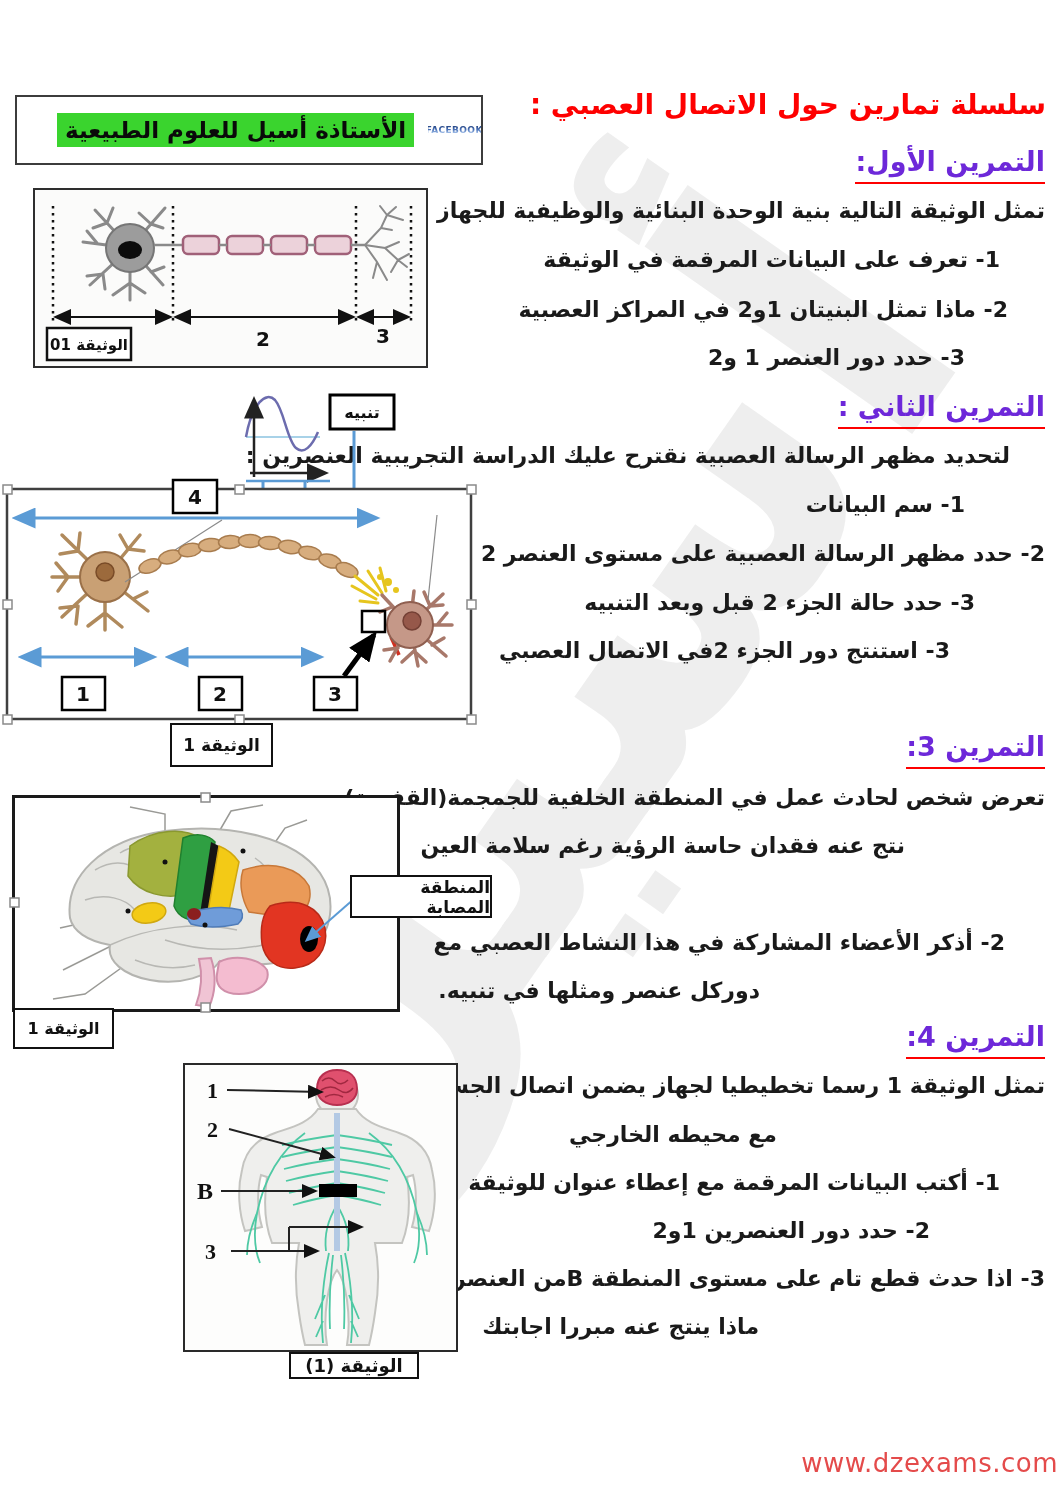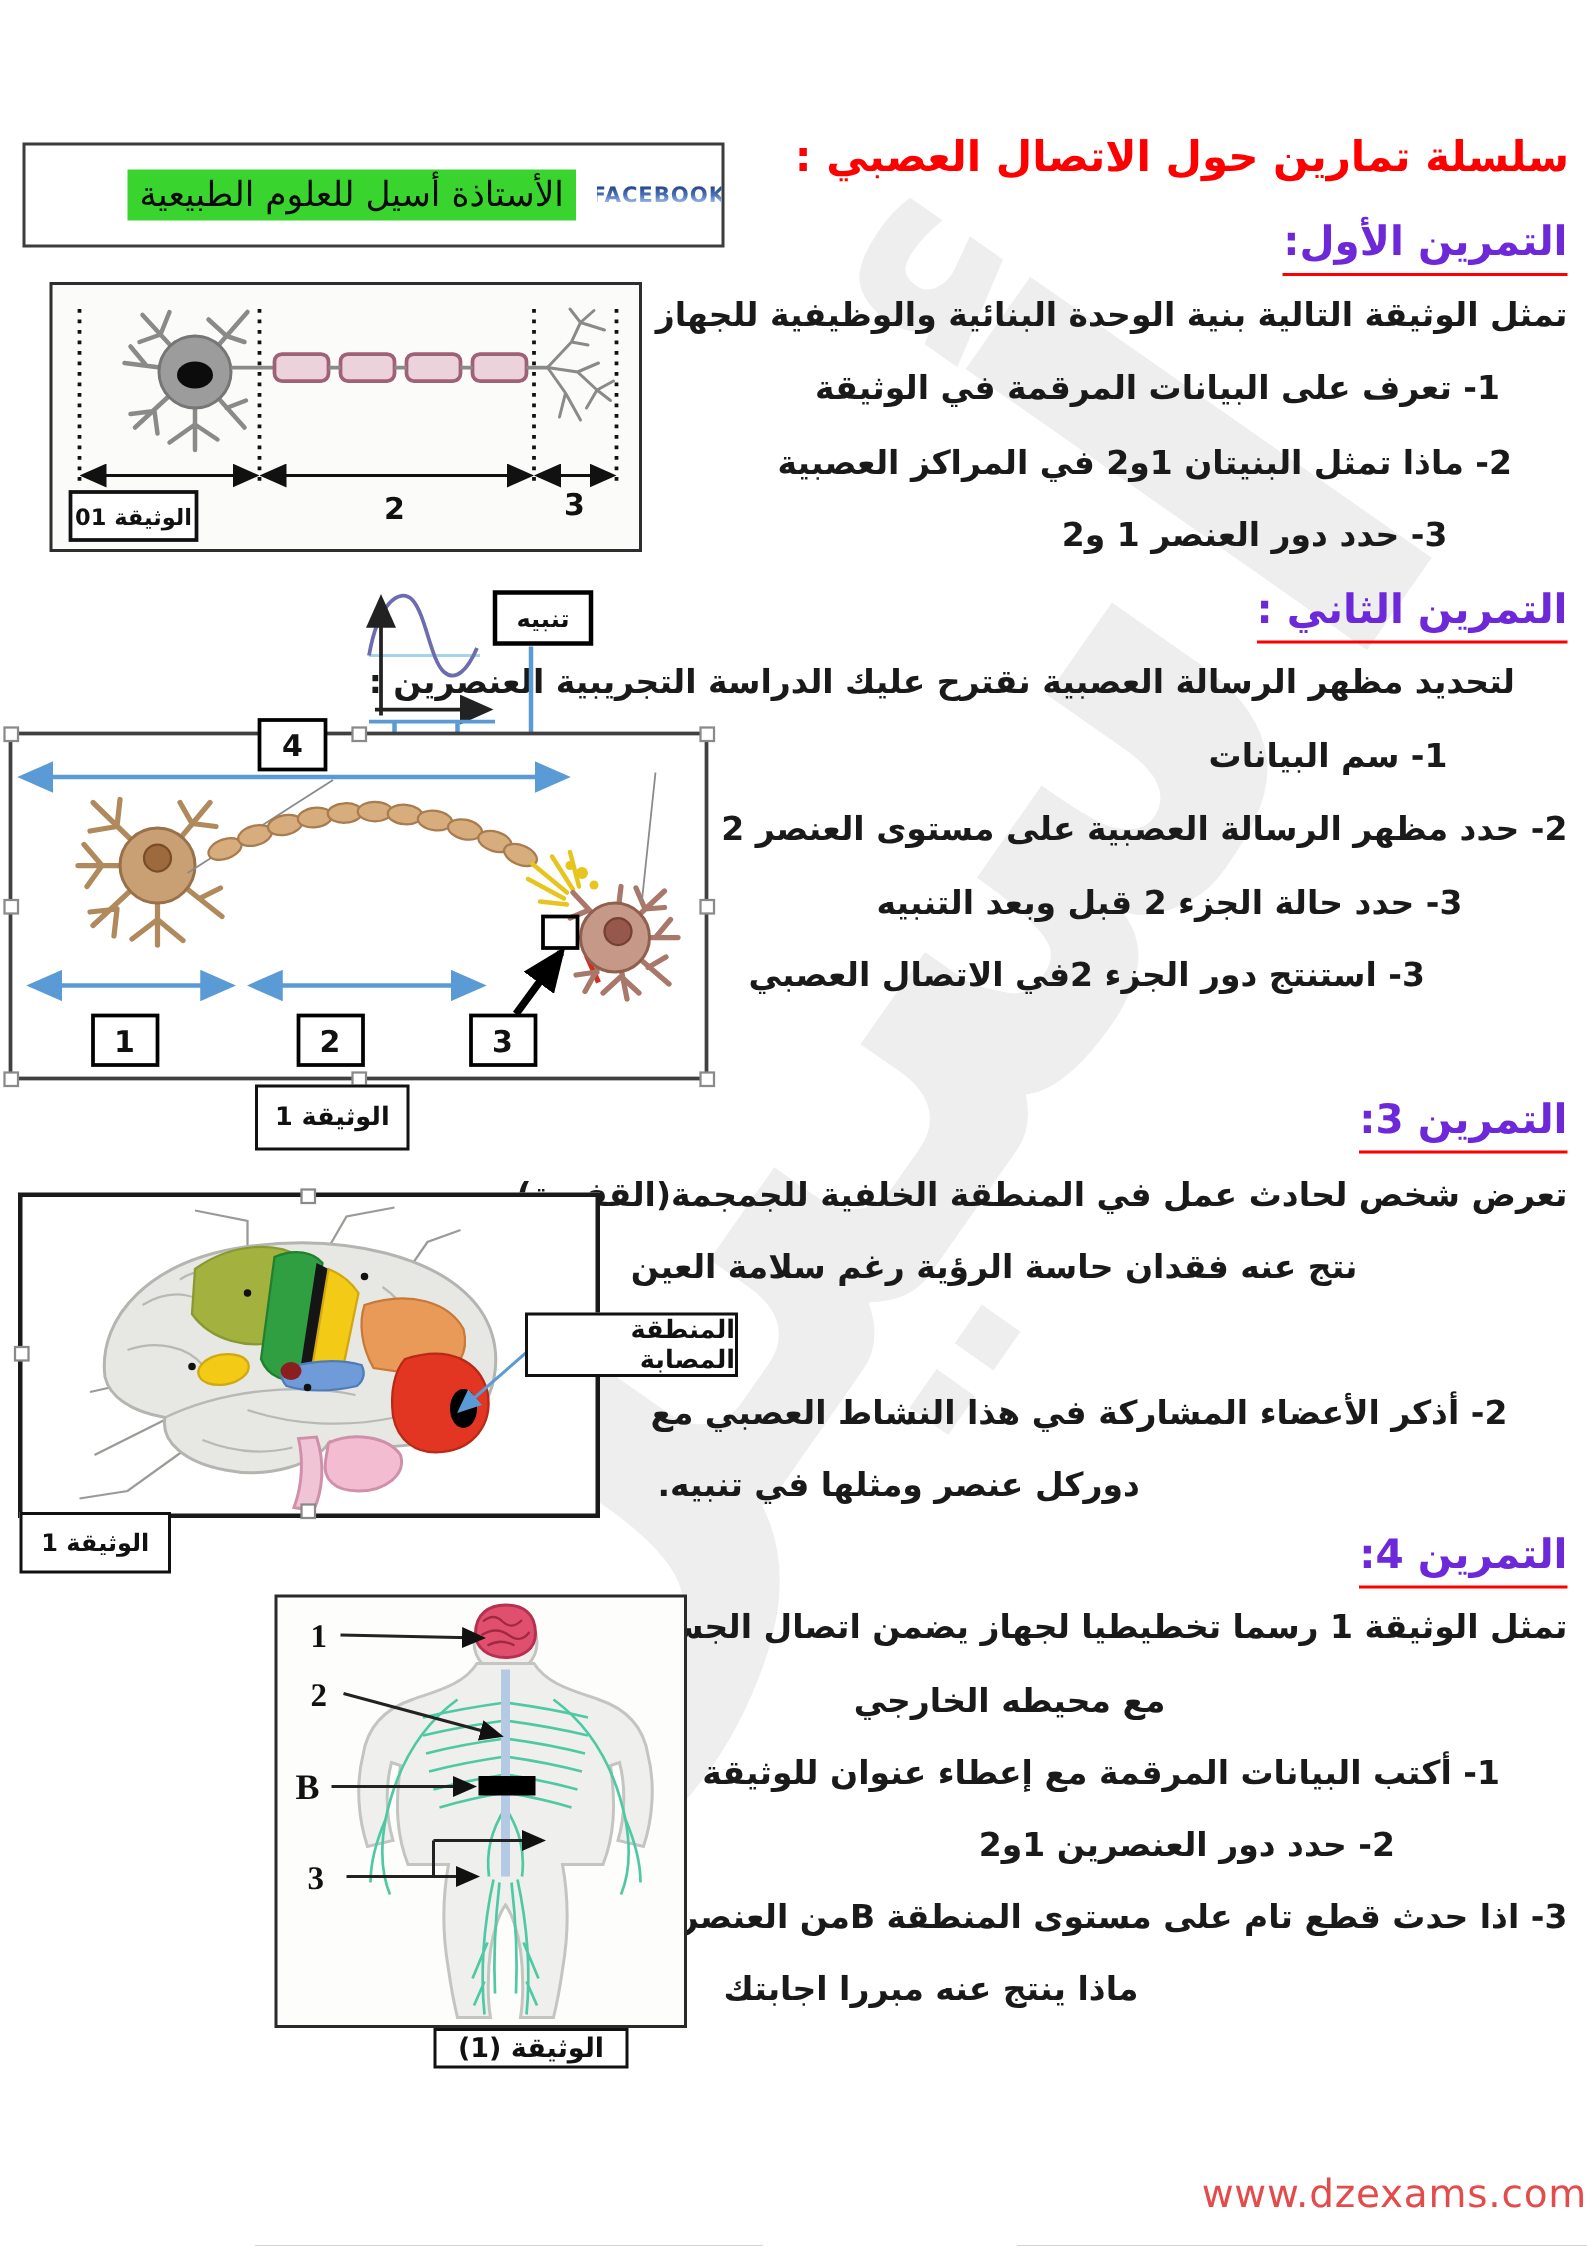--- a/index.html
+++ b/index.html
@@ -21,22 +21,22 @@
   }
   .layer{position:absolute;z-index:1;}
   
   .header-box{
     left:15px;top:95px;width:468px;height:70px;
     border:2px solid #3c3c3c;background:#fff;
     display:flex;align-items:center;justify-content:flex-start;
     padding:0 0 0 40px;box-sizing:border-box;gap:14px;
   }
   .prof-name{
-    background:#3ad42e;color:#0a0a0a;font-weight:normal;font-size:23px;
-    padding:4px 8px;direction:rtl;white-space:nowrap;margin-left:28px;
+    background:#3ad42e;color:#0a0a0a;font-weight:bold;font-size:23px;
+    padding:4px 8px;direction:rtl;white-space:nowrap;
   }
   
   .doc-title{
     top:88px;right:12px;direction:rtl;white-space:nowrap;
     color:#fe0000;font-weight:bold;font-size:28px;
   }
   .heading{
     direction:rtl;white-space:nowrap;color:#6d28d9;font-weight:bold;font-size:27px;
     border-bottom:2.5px solid #fe0000;padding-bottom:5px;
   }

